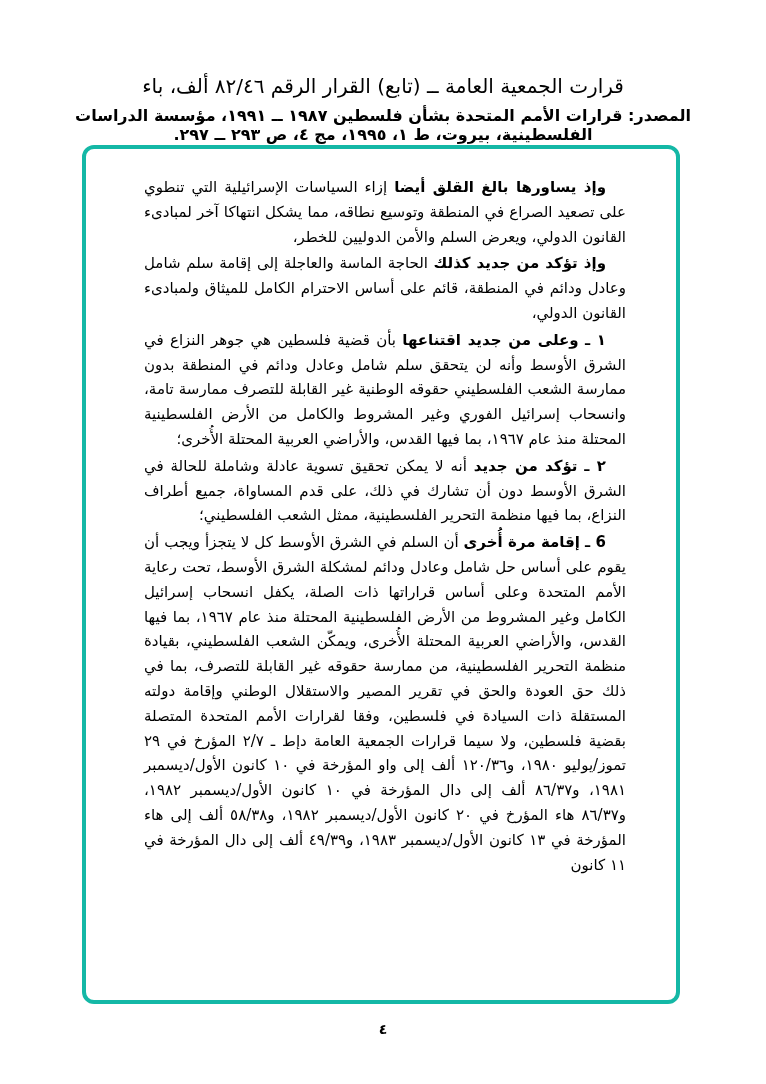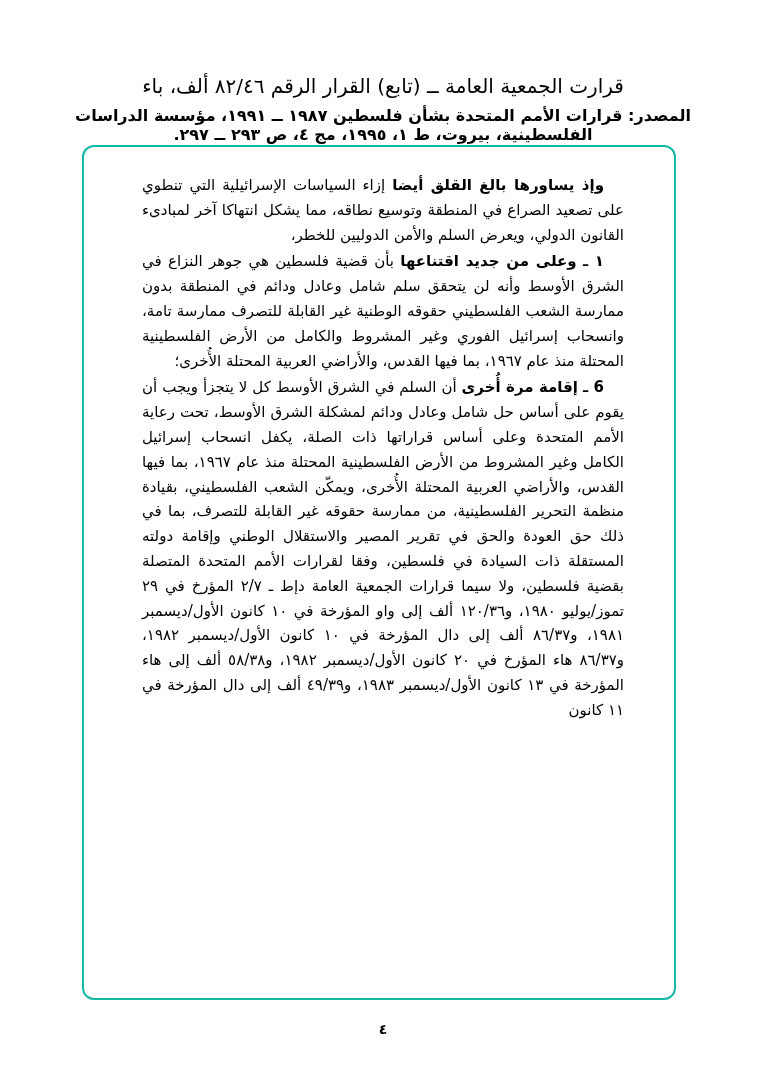--- a/index.html
+++ b/index.html
@@ -25,21 +25,21 @@
     top: 106px; left: 40px; right: 40px;
     direction: rtl;
     text-align: center;
     font-size: 16px;
     font-weight: bold;
   }
   .green-box {
     position: absolute;
     left: 82px; top: 145px;
     width: 590px; height: 851px;
-    border: 2px solid #14b8a6;
+    border: 4px solid #14b8a6;
     border-radius: 12px;
     background: #ffffff;
   }
   .text-block {
     position: absolute;
     top: 26px; right: 50px; left: 58px;
     direction: rtl;
     text-align: justify;
     font-size: 15px;
     line-height: 24.8px;
@@ -67,25 +67,31 @@
 
   <div class="source-line">المصدر: قرارات الأمم المتحدة بشأن فلسطين ١٩٨٧ ــ ١٩٩١، مؤسسة الدراسات الفلسطينية، بيروت، ط ١، ١٩٩٥، مج ٤، ص ٢٩٣ ــ ٢٩٧.</div>
 
   <div class="green-box">
     <div class="text-block">
 
       <p class="para"><span class="pnum"></span>
         <b class="lead">وإذ يساورها بالغ القلق أيضا</b>
         <span>إزاء السياسات الإسرائيلية التي تنطوي على تصعيد الصراع في المنطقة وتوسيع نطاقه، مما يشكل انتهاكا آخر لمبادىء القانون الدولي، ويعرض السلم والأمن الدوليين للخطر،</span></p>
 
+      <p class="para"><span class="pnum"></span>
+        <b class="lead">وإذ تؤكد من جديد كذلك</b>
+        <span>الحاجة الماسة والعاجلة إلى إقامة سلم شامل وعادل ودائم في المنطقة، قائم على أساس الاحترام الكامل للميثاق ولمبادىء القانون الدولي،</span></p>
 
       <p class="para"><span class="pnum">١ ـ</span>
         <b class="lead">وعلى من جديد اقتناعها</b>
         <span>بأن قضية فلسطين هي جوهر النزاع في الشرق الأوسط وأنه لن يتحقق سلم شامل وعادل ودائم في المنطقة بدون ممارسة الشعب الفلسطيني حقوقه الوطنية غير القابلة للتصرف ممارسة تامة، وانسحاب إسرائيل الفوري وغير المشروط والكامل من الأرض الفلسطينية المحتلة منذ عام ١٩٦٧، بما فيها القدس، والأراضي العربية المحتلة الأُخرى؛</span></p>
 
+      <p class="para"><span class="pnum">٢ ـ</span>
+        <b class="lead">تؤكد من جديد</b>
+        <span>أنه لا يمكن تحقيق تسوية عادلة وشاملة للحالة في الشرق الأوسط دون أن تشارك في ذلك، على قدم المساواة، جميع أطراف النزاع، بما فيها منظمة التحرير الفلسطينية، ممثل الشعب الفلسطيني؛</span></p>
 
       <p class="para"><span class="pnum">6 ـ</span>
         <b class="lead">إقامة مرة أُخرى</b>
         <span>أن السلم في الشرق الأوسط كل لا يتجزأ ويجب أن يقوم على أساس حل شامل وعادل ودائم لمشكلة الشرق الأوسط، تحت رعاية الأمم المتحدة وعلى أساس قراراتها ذات الصلة، يكفل انسحاب إسرائيل الكامل وغير المشروط من الأرض الفلسطينية المحتلة منذ عام ١٩٦٧، بما فيها القدس، والأراضي العربية المحتلة الأُخرى، ويمكّن الشعب الفلسطيني، بقيادة منظمة التحرير الفلسطينية، من ممارسة حقوقه غير القابلة للتصرف، بما في ذلك حق العودة والحق في تقرير المصير والاستقلال الوطني وإقامة دولته المستقلة ذات السيادة في فلسطين، وفقا لقرارات الأمم المتحدة المتصلة بقضية فلسطين، ولا سيما قرارات الجمعية العامة دإط ـ ٢/٧ المؤرخ في ٢٩ تموز/يوليو ١٩٨٠، و١٢٠/٣٦ ألف إلى واو المؤرخة في ١٠ كانون الأول/ديسمبر ١٩٨١، و٨٦/٣٧ ألف إلى دال المؤرخة في ١٠ كانون الأول/ديسمبر ١٩٨٢، و٨٦/٣٧ هاء المؤرخ في ٢٠ كانون الأول/ديسمبر ١٩٨٢، و٥٨/٣٨ ألف إلى هاء المؤرخة في ١٣ كانون الأول/ديسمبر ١٩٨٣، و٤٩/٣٩ ألف إلى دال المؤرخة في ١١ كانون</span></p>
 
     </div>
   </div>
 
   <div class="page-number">٤</div>
 

